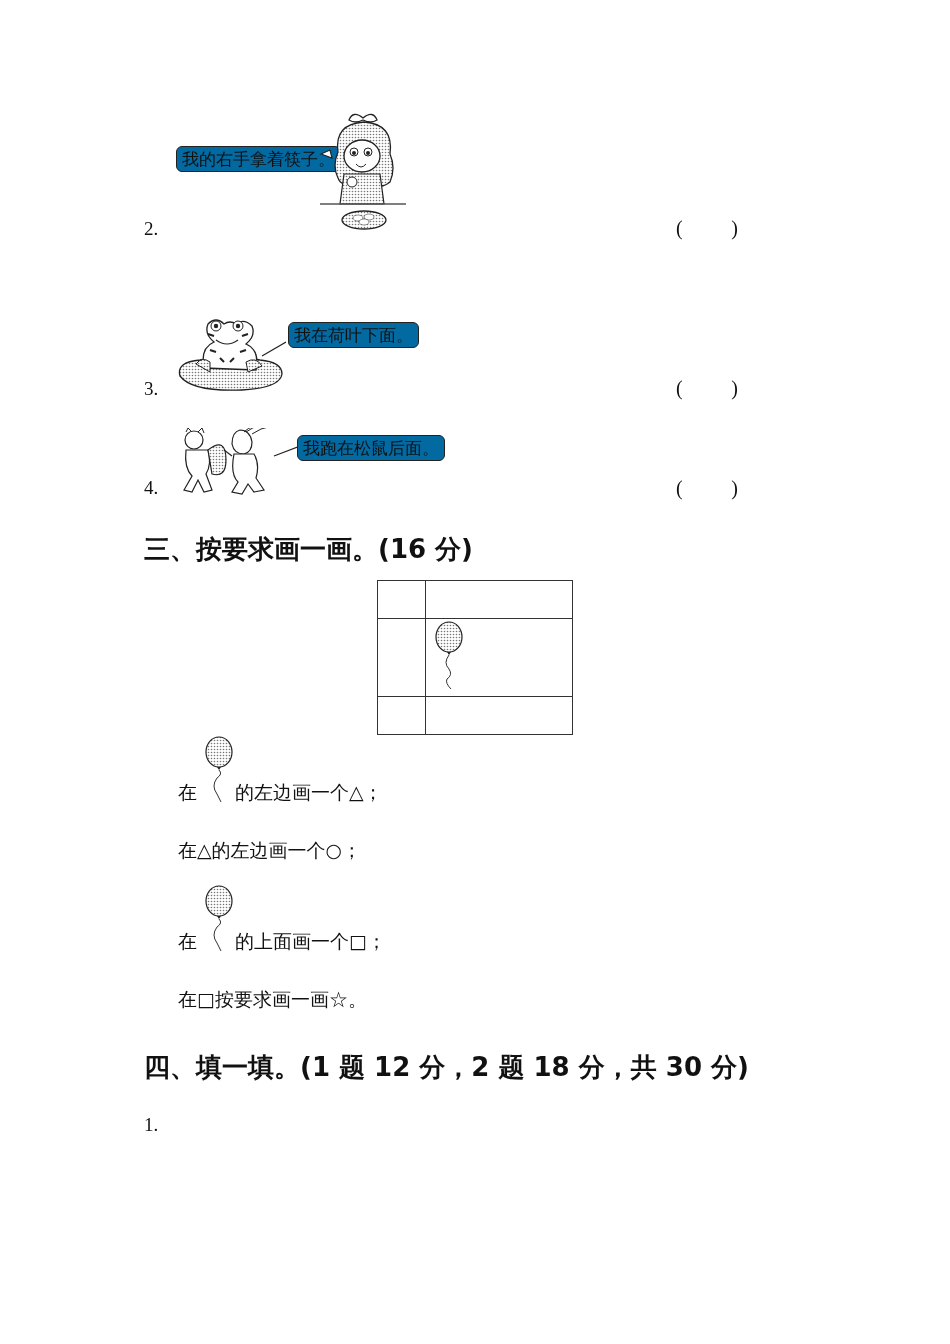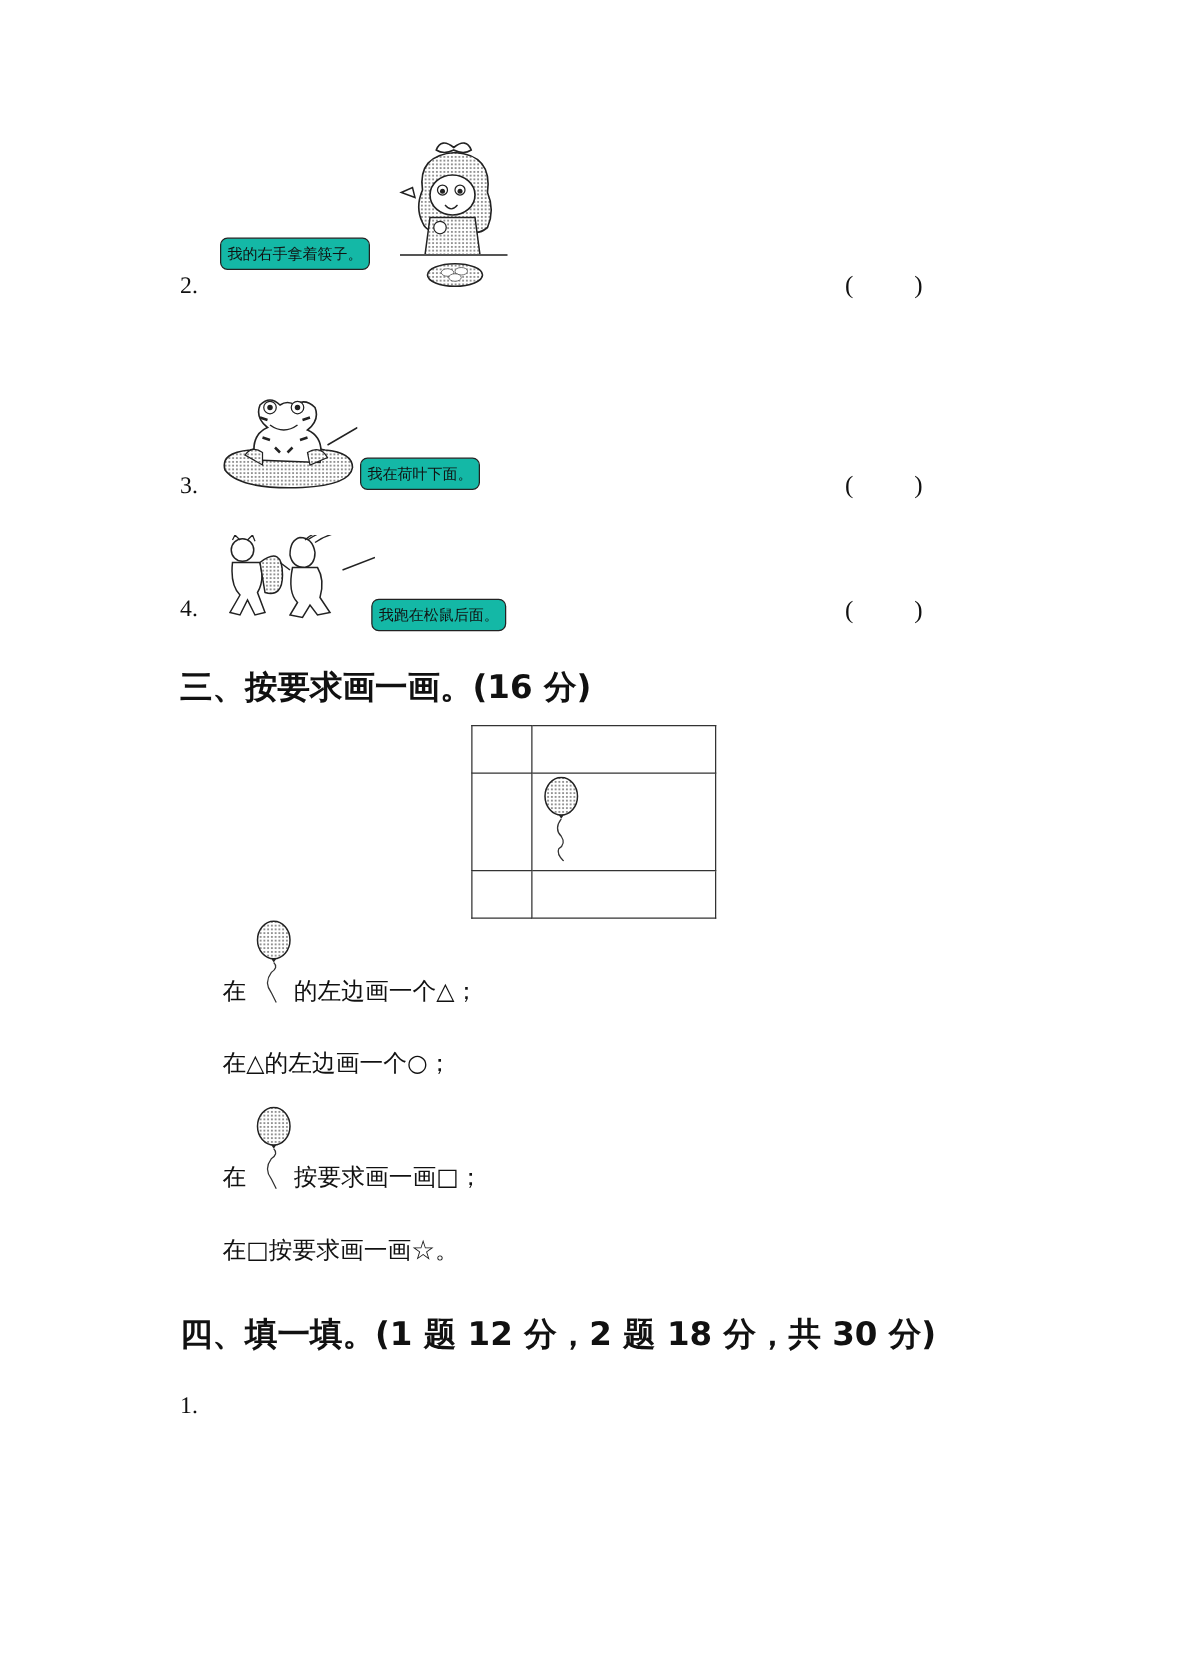--- a/index.html
+++ b/index.html
@@ -2,23 +2,23 @@
 <html><head>
 <meta charset="utf-8">
 <style>
   html, body { margin: 0; padding: 0; background: #ffffff; }
   body { width: 950px; height: 1344px; position: relative; overflow: hidden;
          font-family: "DejaVu Serif", "Liberation Serif", serif; color: #111; }
   .abs { position: absolute; }
   .num { font-family: "Liberation Serif", serif; font-size: 19px; }
   .paren { font-family: "Liberation Serif", serif; font-size: 20px; width: 62px;
            display: flex; justify-content: space-between; }
-  .bubble { border: 1.5px solid #222; border-radius: 6px; background: #14b8a6;
-            font-family: "DejaVu Sans", sans-serif; font-size: 12px; padding: 2px 5px;
-            white-space: nowrap; line-height: 20px; margin-top: 44px; }
+  .bubble { border: 1.5px solid #222; border-radius: 6px; background: #0369a1;
+            font-family: "DejaVu Sans", sans-serif; font-size: 17px; padding: 2px 5px;
+            white-space: nowrap; line-height: 20px; }
   .heading { font-family: "DejaVu Sans", sans-serif; font-weight: bold; font-size: 26px; white-space: nowrap; }
   .instr { font-family: "DejaVu Serif", serif; font-size: 19px; white-space: nowrap; display:flex; align-items:flex-end; }
   .grid-table { border-collapse: collapse; }
   .grid-table td { border: 1.5px solid #333; padding: 0; }
 </style>
 </head>
 <body>
 
 <svg width="0" height="0" style="position:absolute">
   <defs>
@@ -144,21 +144,21 @@
   <span>在△的左边画一个○；</span>
 </div>
 
 <div class="abs instr" style="left:178px;top:885px;height:70px;">
   <span>在</span>
   <svg width="34" height="70" viewBox="0 0 34 70" style="margin:0 0 0 4px;">
     <ellipse cx="18" cy="16" rx="13" ry="15" fill="url(#dots)" stroke="#222" stroke-width="1.2"></ellipse>
     <path d="M16 31 l2 3 l2 -3z" fill="#222"></path>
     <path d="M18 34 q4 4 -2 8 q-6 8 0 16 q2 4 4 8" fill="none" stroke="#333" stroke-width="1"></path>
   </svg>
-  <span>按要求画一画□；</span>
+  <span>的上面画一个□；</span>
 </div>
 
 <div class="abs instr" style="left:178px;top:987px;">
   <span>在□按要求画一画☆。</span>
 </div>
 
 <div class="abs heading" style="left:144px;top:1050px;">四、填一填。(1 题 12 分，2 题 18 分，共 30 分)</div>
 <div class="abs num" style="left:144px;top:1114px;">1.</div>
 
 </body></html>

